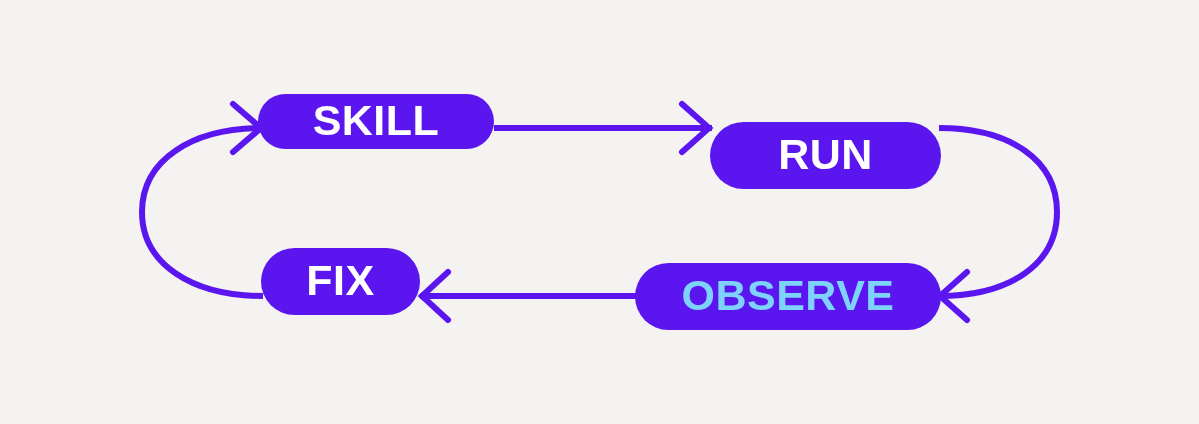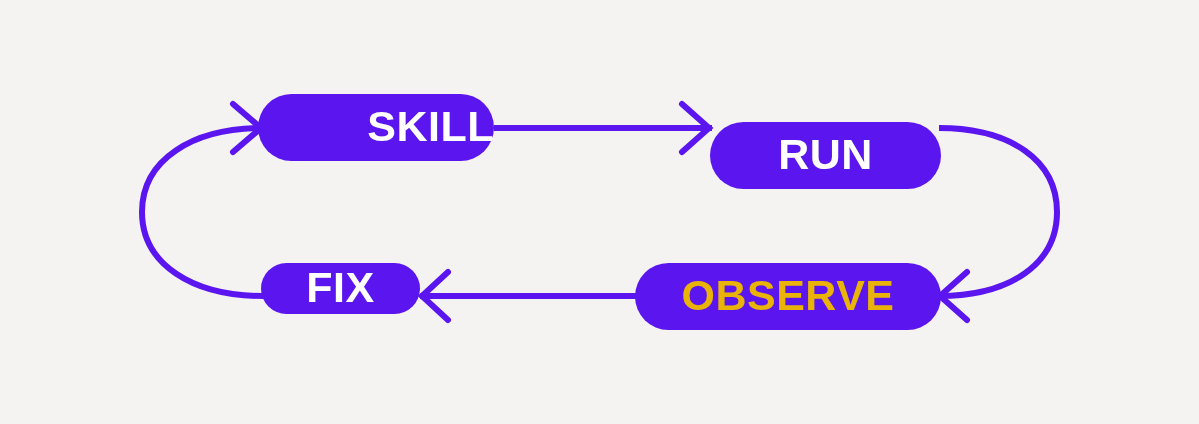--- a/index.html
+++ b/index.html
@@ -41,24 +41,24 @@
     font-family: "Liberation Sans", sans-serif;
     font-weight: bold;
     font-size: 43px;
     line-height: 1;
     letter-spacing: 0.5px;
     white-space: nowrap;
     user-select: none;
     padding-bottom: 2px;
   }
   
-  #node-skill   { left: 258px; top: 94px;  width: 236px; height: 67px; justify-content: flex-end; }
+  #node-skill   { left: 258px; top: 94px;  width: 236px; height: 55px; }
   #node-run     { left: 710px; top: 94px;  width: 231px; height: 67px; }
   #node-observe { left: 635px; top: 263px; width: 306px; height: 67px; }
-  #node-fix     { left: 261px; top: 263px; width: 159px; height: 51px; }
+  #node-fix     { left: 261px; top: 248px; width: 159px; height: 67px; }
 </style>
 </head>
 <body style="background: rgb(244, 243, 242);">
 
 <div id="diagram-root" style="background: rgb(244, 243, 242);">
 
   <svg id="edge-layer" viewBox="0 0 1199 424" width="1199" height="424" aria-hidden="true">
 
     <g>
       <line x1="494" y1="128" x2="712" y2="128" stroke="#5b16f0" stroke-width="6" stroke-linecap="butt"></line>
@@ -83,20 +83,20 @@
 
   <div class="node" id="node-skill" style="background:#5b16f0;">
     <span class="node-label" style="color: rgb(255, 255, 255);">SKILL</span>
   </div>
 
   <div class="node" id="node-run" style="background:#5b16f0;margin-top:28px;">
     <span class="node-label" style="color: rgb(255, 255, 255);">RUN</span>
   </div>
 
   <div class="node" id="node-observe" style="background:#5b16f0;">
-    <span class="node-label" style="color: #eab308;">OBSERVE</span>
+    <span class="node-label" style="color: #7dd3fc;">OBSERVE</span>
   </div>
 
   <div class="node" id="node-fix" style="background:#5b16f0;">
     <span class="node-label" style="color: rgb(255, 255, 255);">FIX</span>
   </div>
 
 </div>
 
 </body></html>

